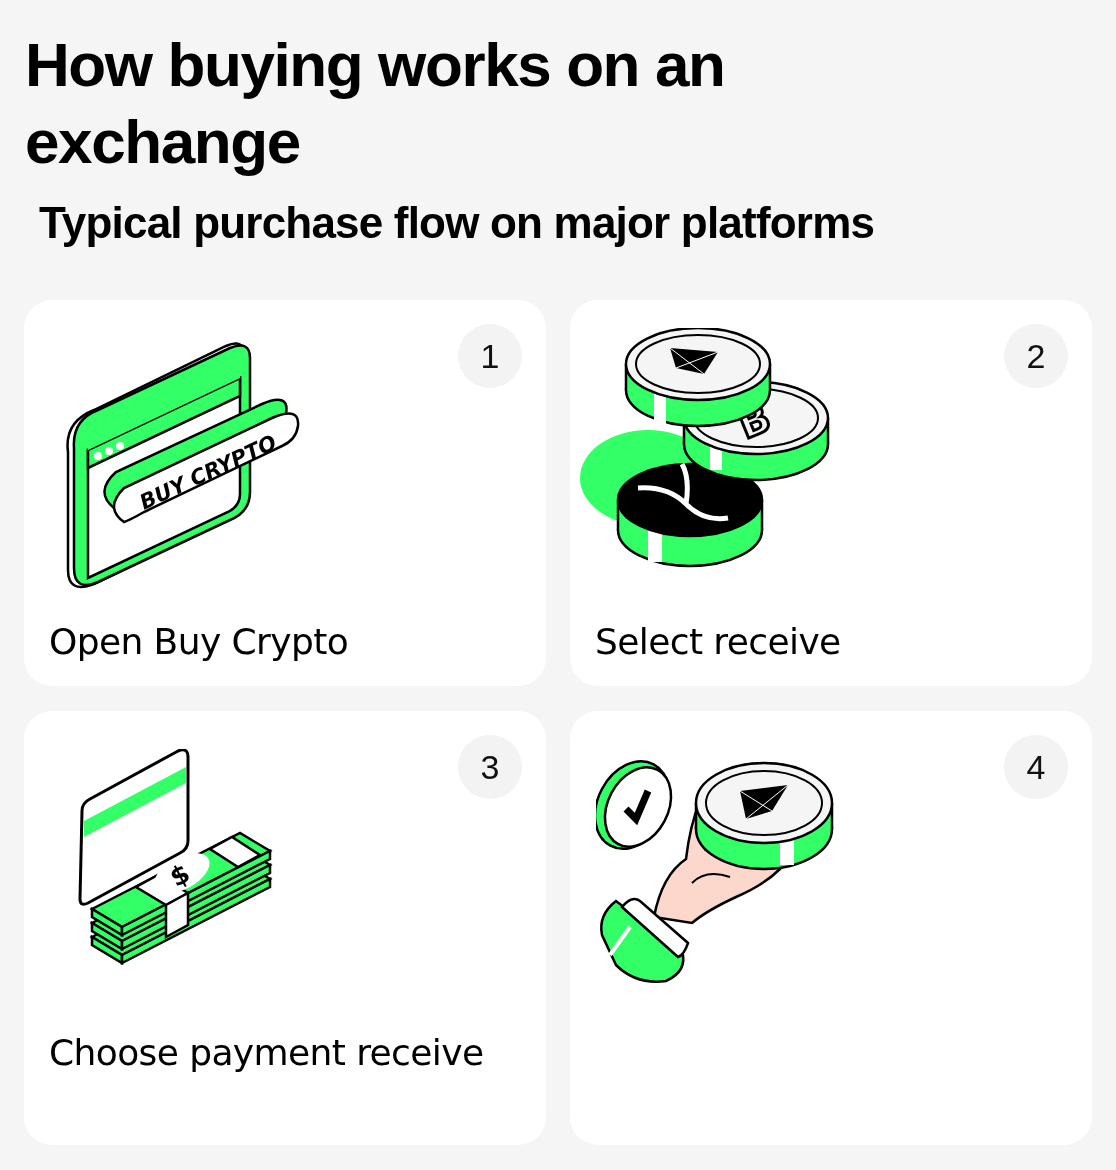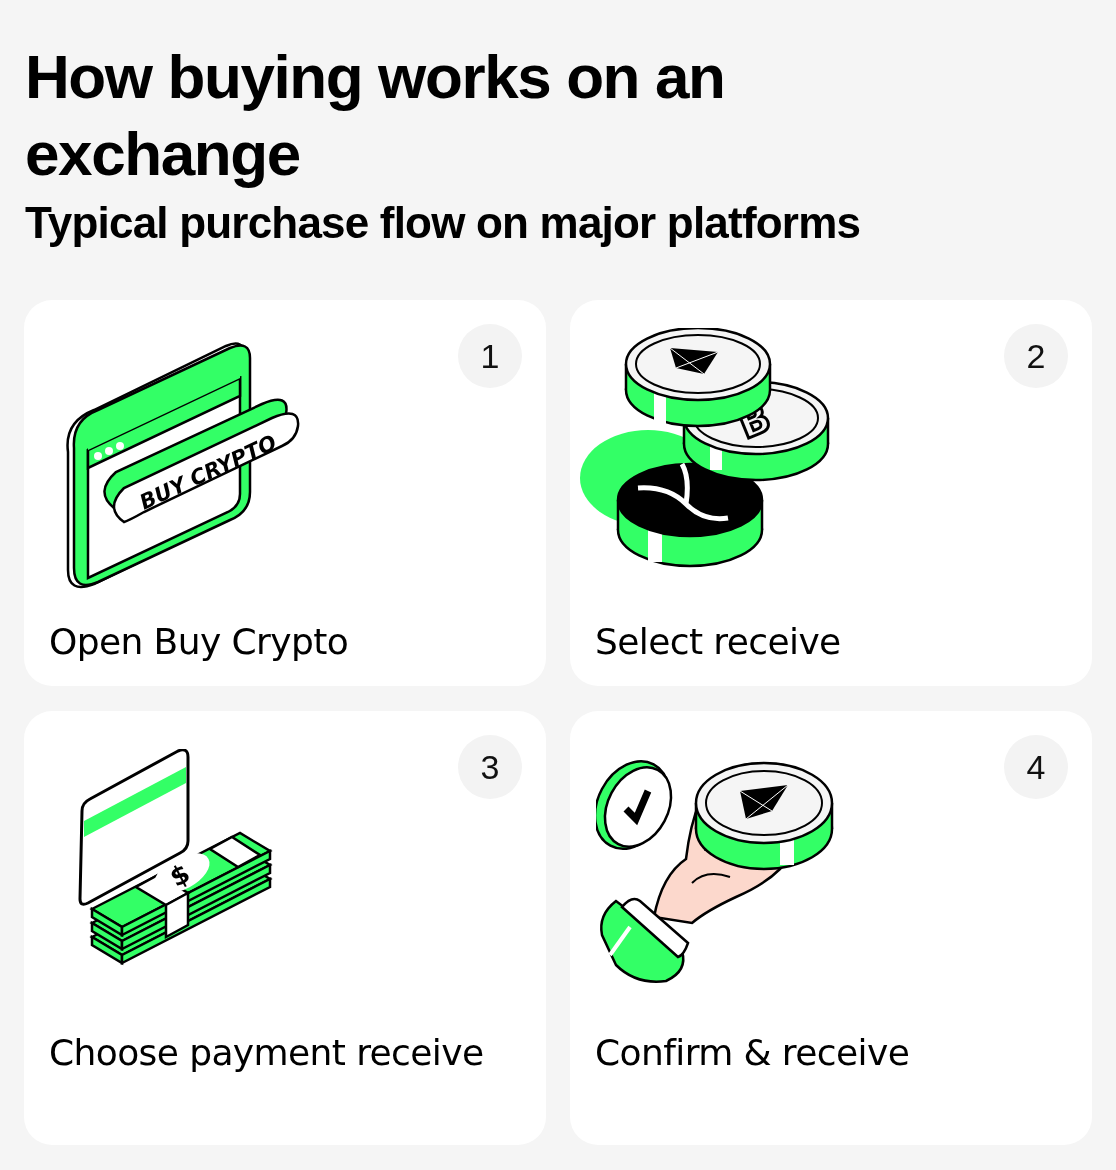--- a/index.html
+++ b/index.html
@@ -8,24 +8,23 @@
       background: #f5f5f5;
       font-family: "Liberation Sans", "DejaVu Sans", sans-serif;
       color: #000;
       overflow: hidden;
     }
     .page { position: relative; width: 1116px; height: 1170px; }
     .title {
       position: absolute; left: 25px; top: 26px; width: 900px;
       font-size: 62px; line-height: 77px; font-weight: 700;
       letter-spacing: -1.4px;
-      margin-top: 12px;
     }
     .subtitle {
-      position: absolute; left: 25px; top: 196px;
+      position: absolute; left: 39px; top: 196px;
       font-size: 44px; line-height: 54px; font-weight: 700;
       letter-spacing: -0.8px;
     }
     .card {
       position: absolute; background: #ffffff; border-radius: 28px;
       width: 522px;
     }
     .card.c1 { left: 24px; top: 300px; height: 386px; }
     .card.c2 { left: 570px; top: 300px; height: 386px; }
     .card.c3 { left: 24px; top: 711px; height: 434px; }
@@ -161,15 +160,14 @@
         <rect x="100" y="58" width="136" height="26" fill="#33ff66"></rect>
         <line x1="100" y1="58" x2="100" y2="84" stroke="#000" stroke-width="2.5"></line>
         <line x1="236" y1="58" x2="236" y2="84" stroke="#000" stroke-width="2.5"></line>
         <rect x="184" y="80" width="14" height="40" fill="#fff"></rect>
         <ellipse cx="168" cy="58" rx="68" ry="40" fill="#f5f5f5" stroke="#000" stroke-width="2.5"></ellipse>
         <ellipse cx="168" cy="58" rx="58" ry="32" fill="none" stroke="#000" stroke-width="2"></ellipse>
         <path d="M144 46 L192 40 L176 66 L150 74 Z" fill="#000"></path>
         <path d="M144 46 L176 66 M192 40 L150 74" stroke="#fff" stroke-width="1"></path>
       </svg>
     </div>
-    <div class="label">Confirm &amp; receive</div>
   </div>
 </div>
 
 </body></html>

